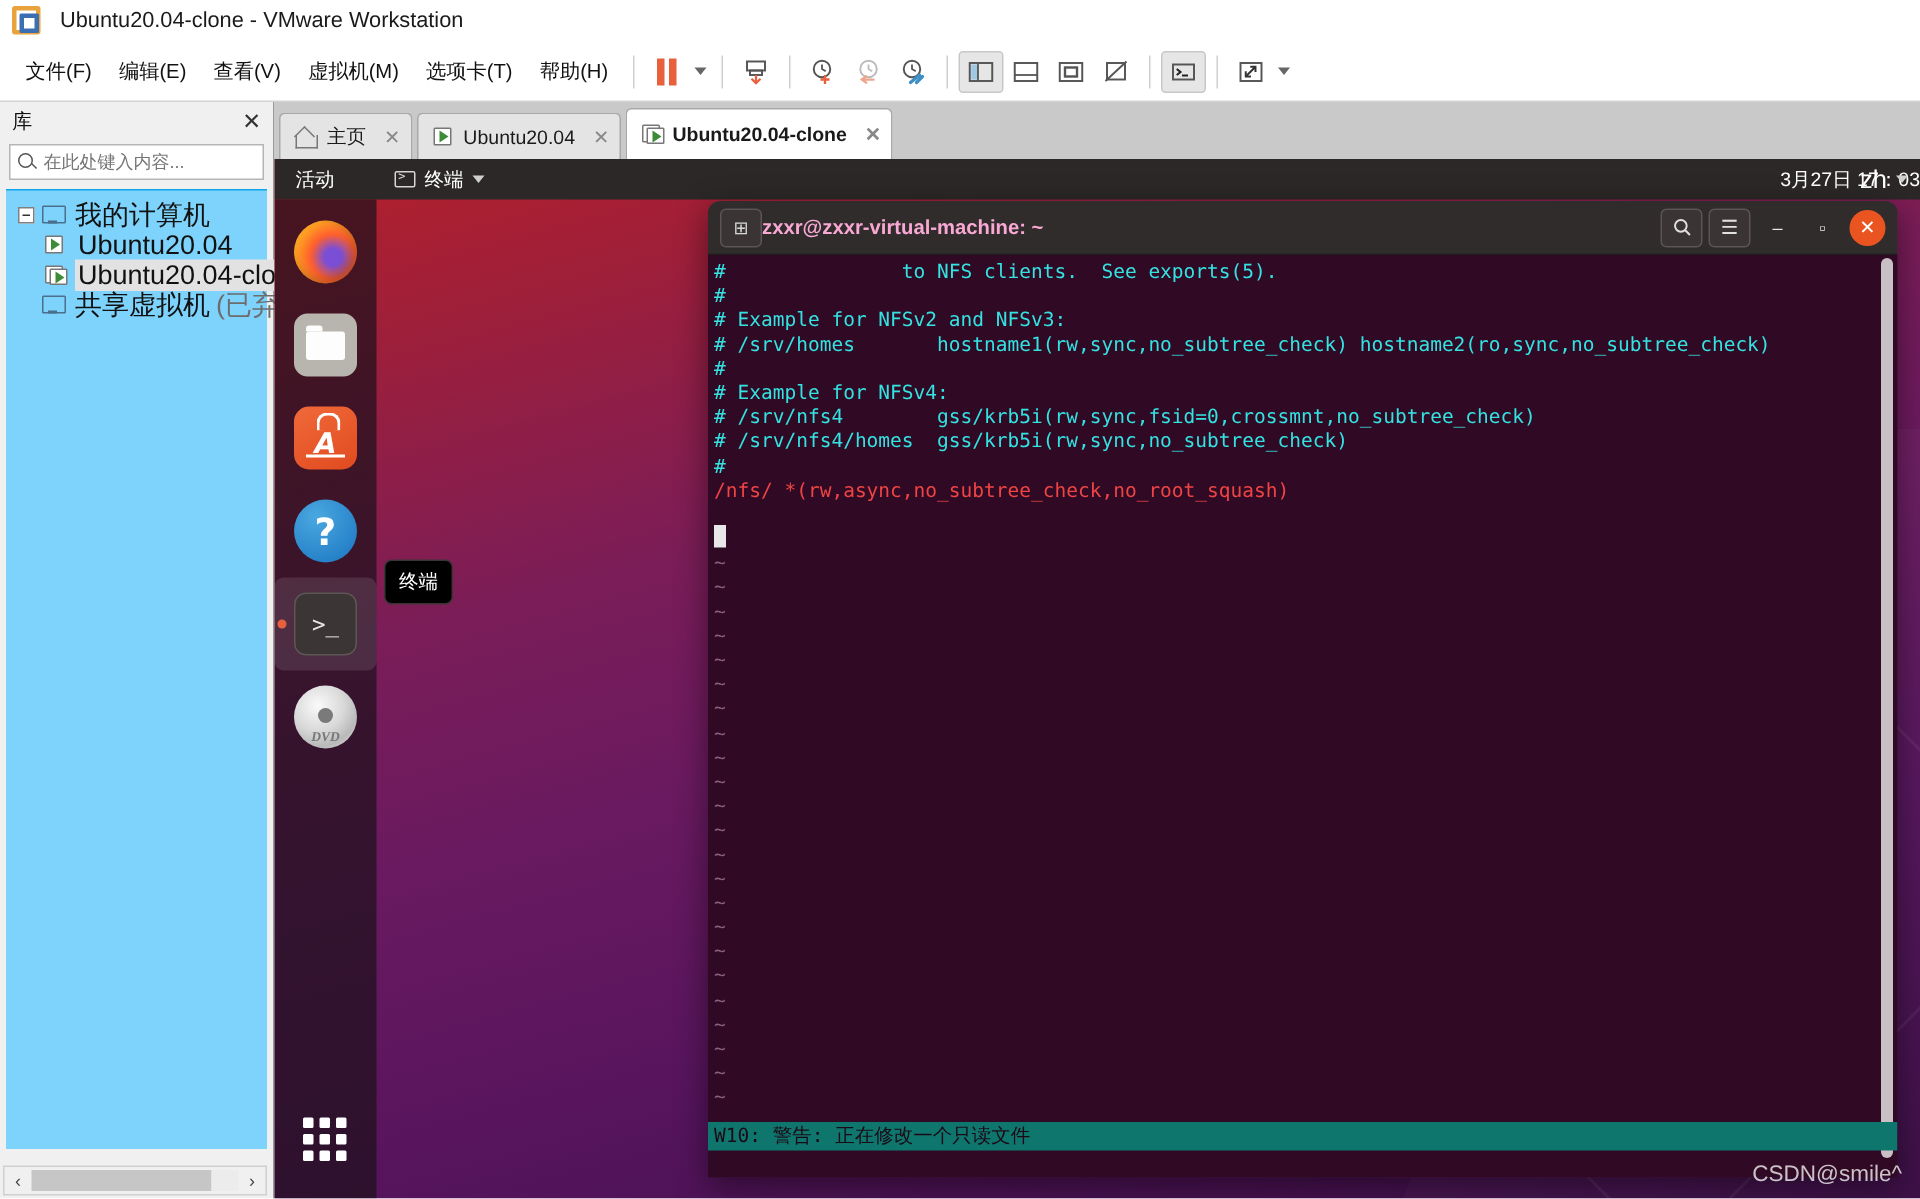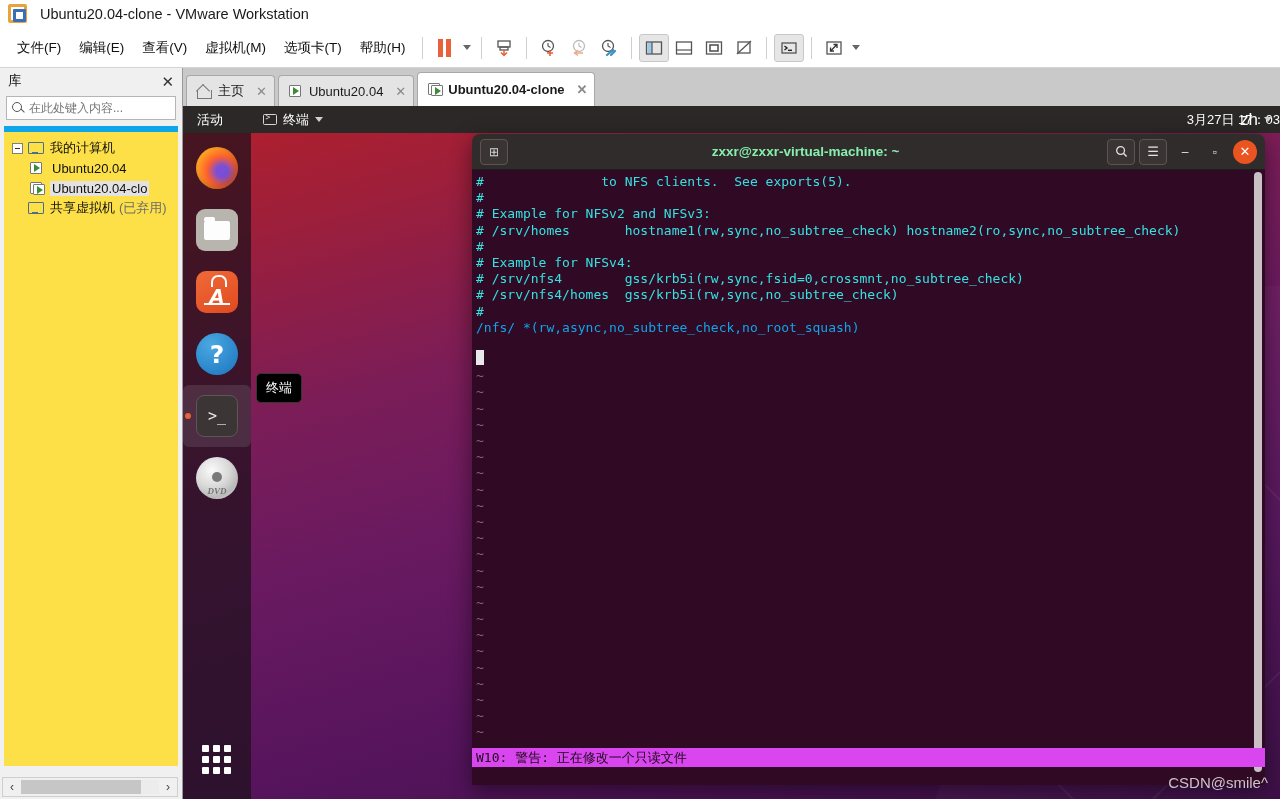--- a/index.html
+++ b/index.html
@@ -88,23 +88,23 @@
   .lib-search input {
     border: 0; outline: none; font-size: 12px; color: #6b6b6b; flex: 1 1 auto;
     font-family: "Liberation Sans", sans-serif; background: transparent;
   }
   .lib-search .drop {
     width: 0; height: 0; border-left: 5px solid transparent;
     border-right: 5px solid transparent; border-top: 6px solid #222;
     margin-left: 3px; flex: 0 0 auto;
   }
   .lib-tree {
-    margin: 6px 4px 0 4px; background: #fde047; height: 640px;
-    border-top: 6px solid #0ea5e9;
-    padding-top: 6px; font-size: 13px; color: #111;
+    margin: 6px 4px 0 4px; background: #7dd3fc; height: 640px;
+    border-top: 1px solid #0ea5e9;
+    padding-top: 6px; font-size: 18px; color: #111;
   }
   .tree-row { display: flex; align-items: center; height: 20px; white-space: nowrap; }
   .tree-row.indent1 { padding-left: 26px; }
   .tree-row.indent0 { padding-left: 8px; }
   .tree-row.selected .tname { background: #e2e2e2; }
   .expander {
     width: 11px; height: 11px; border: 1px solid #808080; background: #fff;
     margin-right: 5px; position: relative; flex: 0 0 auto; cursor: pointer;
   }
   .expander::before {
@@ -322,50 +322,50 @@
     height: 36px; background: #302c2b; border-radius: 8px 8px 0 0;
     display: flex; align-items: center; padding: 0 8px;
     border-bottom: 1px solid #1f1c1c;
   }
   .tb-sq {
     width: 28px; height: 26px; border: 1px solid #5b5554; border-radius: 4px;
     display: flex; align-items: center; justify-content: center; color: #d6d6d6;
     font-size: 12px; cursor: pointer; background: #3a3534;
   }
   .term-title {
-    flex: 1 1 auto; text-align: center; color: #86efac; font-size: 13.5px;
+    flex: 1 1 auto; text-align: left; color: #f9a8d4; font-size: 13.5px;
     font-weight: bold;
   }
   .tb-icon {
     width: 28px; height: 26px; border-radius: 4px; display: flex;
     align-items: center; justify-content: center; color: #e0e0e0; font-size: 13px;
     cursor: pointer; margin-left: 4px;
   }
   .tb-icon.boxed { background: #3a3534; border: 1px solid #5b5554; }
   .win-btn {
     width: 24px; height: 24px; border-radius: 50%; display: flex;
     align-items: center; justify-content: center; color: #e8e8e8; font-size: 12px;
     cursor: pointer; margin-left: 6px;
   }
   .win-btn.close { background: #e95420; color: #fff; font-size: 13px; }
   .term-body {
     height: 615px; background: #300a24; position: relative; overflow: hidden;
     font-family: "DejaVu Sans Mono", monospace; font-size: 13px;
   }
   .term-lines { position: absolute; left: 4px; top: 4px; right: 0; }
-  .tline { height: 16.2px; line-height: 16.2px; white-space: pre; color: #0ea5e9; }
+  .tline { height: 16.2px; line-height: 16.2px; white-space: pre; color: #ef4444; }
   .tline.cmt { color: #34e2e2; }
   .tline.tilde { color: #8a5f80; }
   .cursor-block {
     position: absolute; left: 4px; top: 180px; width: 8px; height: 15px;
     background: #e8e8e8;
   }
   .term-status {
     position: absolute; left: 0; bottom: 18px; width: 100%; height: 19px;
-    background: #d946ef; color: #1b0a16; line-height: 19px; padding-left: 4px;
+    background: #0f766e; color: #1b0a16; line-height: 19px; padding-left: 4px;
     font-family: "DejaVu Sans Mono", monospace; font-size: 13px; white-space: pre;
   }
   .term-vscroll {
     position: absolute; right: 3px; top: 2px; width: 8px; height: 600px;
     background: #c9c0c6; border-radius: 4px;
   }
 
   .watermark {
     position: absolute; right: 12px; bottom: 8px; color: #d9d2d6; font-size: 15px;
     font-family: "Liberation Sans", sans-serif; opacity: 0.92;

